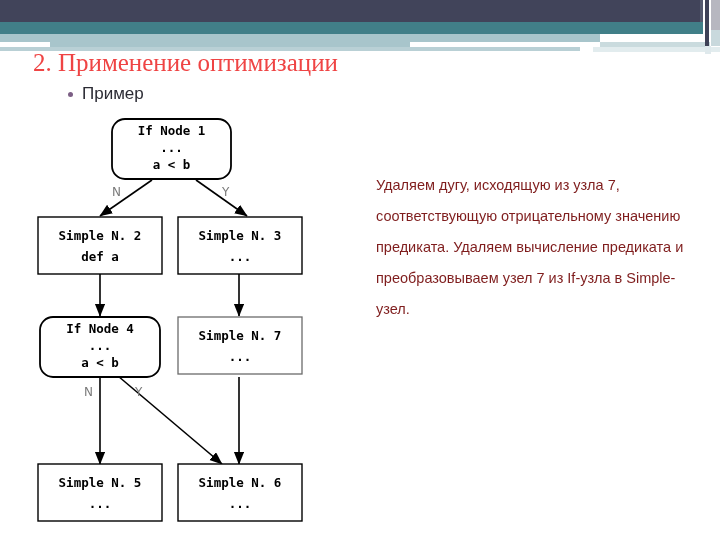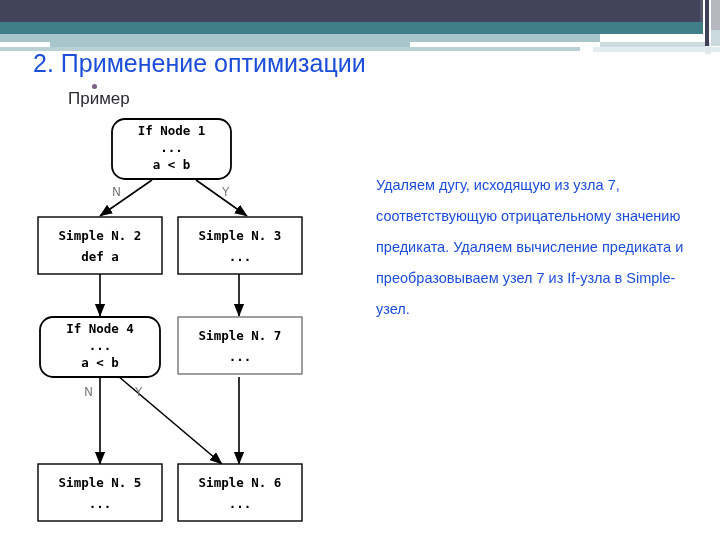--- a/index.html
+++ b/index.html
@@ -83,31 +83,31 @@
   #tick-f { left: 705px; top: 46px; width: 6px; height: 8px; background: #dfe9ec; }
   #tick-g { left: 600px; top: 42px; width: 110px; height: 5px; background: #cadbde; }
   #tick-h { left: 593px; top: 47px; width: 127px; height: 5px; background: #e2ecee; }
 
   
   #slide-title {
     position: absolute;
     left: 33px;
     top: 49px;
     font-size: 25px;
-    color: #1d4ed8;
+    color: #ef4444;
     letter-spacing: 0px;
     white-space: nowrap;
+    font-family: Liberation Serif, serif;
   }
   #bullet-row {
     position: absolute;
     left: 68px;
     top: 84px;
     display: flex;
     align-items: center;
-    flex-direction: column;
   }
   #bullet-dot {
     width: 5px;
     height: 5px;
     border-radius: 50%;
     background: #7c5f85;
     margin-right: 9px;
     flex: none;
   }
   #bullet-text {
@@ -126,21 +126,21 @@
   #diagram svg { display: block; }
 
   
   #notes {
     position: absolute;
     left: 376px;
     top: 170px;
     width: 316px;
     font-size: 14.5px;
     line-height: 31px;
-    color: #1d4ed8;
+    color: #7f1d1d;
   }
 </style>
 </head>
 <body>
 
 <div class="band" id="band-dark"></div>
 <div class="band" id="band-teal"></div>
 <div class="band" id="band-pale"></div>
 <div id="band-pale5"></div>
 <div id="band-pale2"></div>

